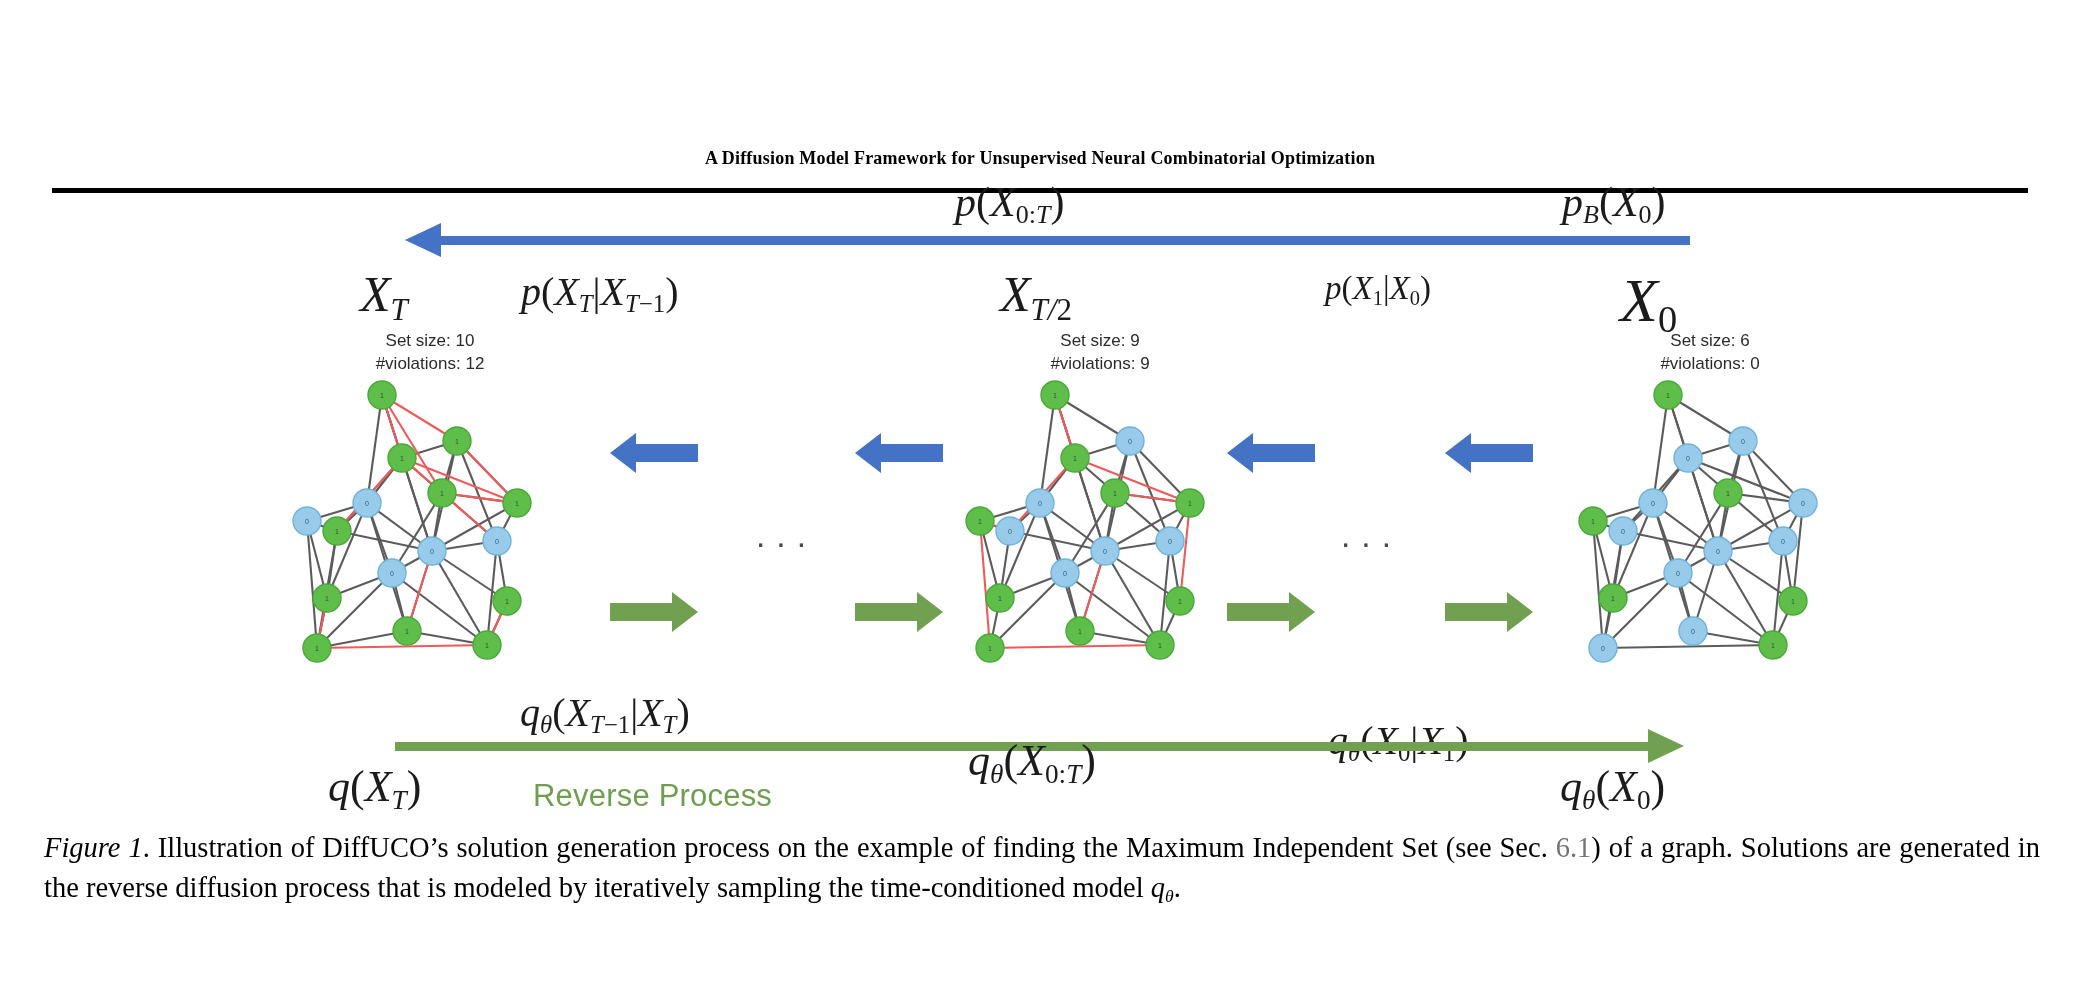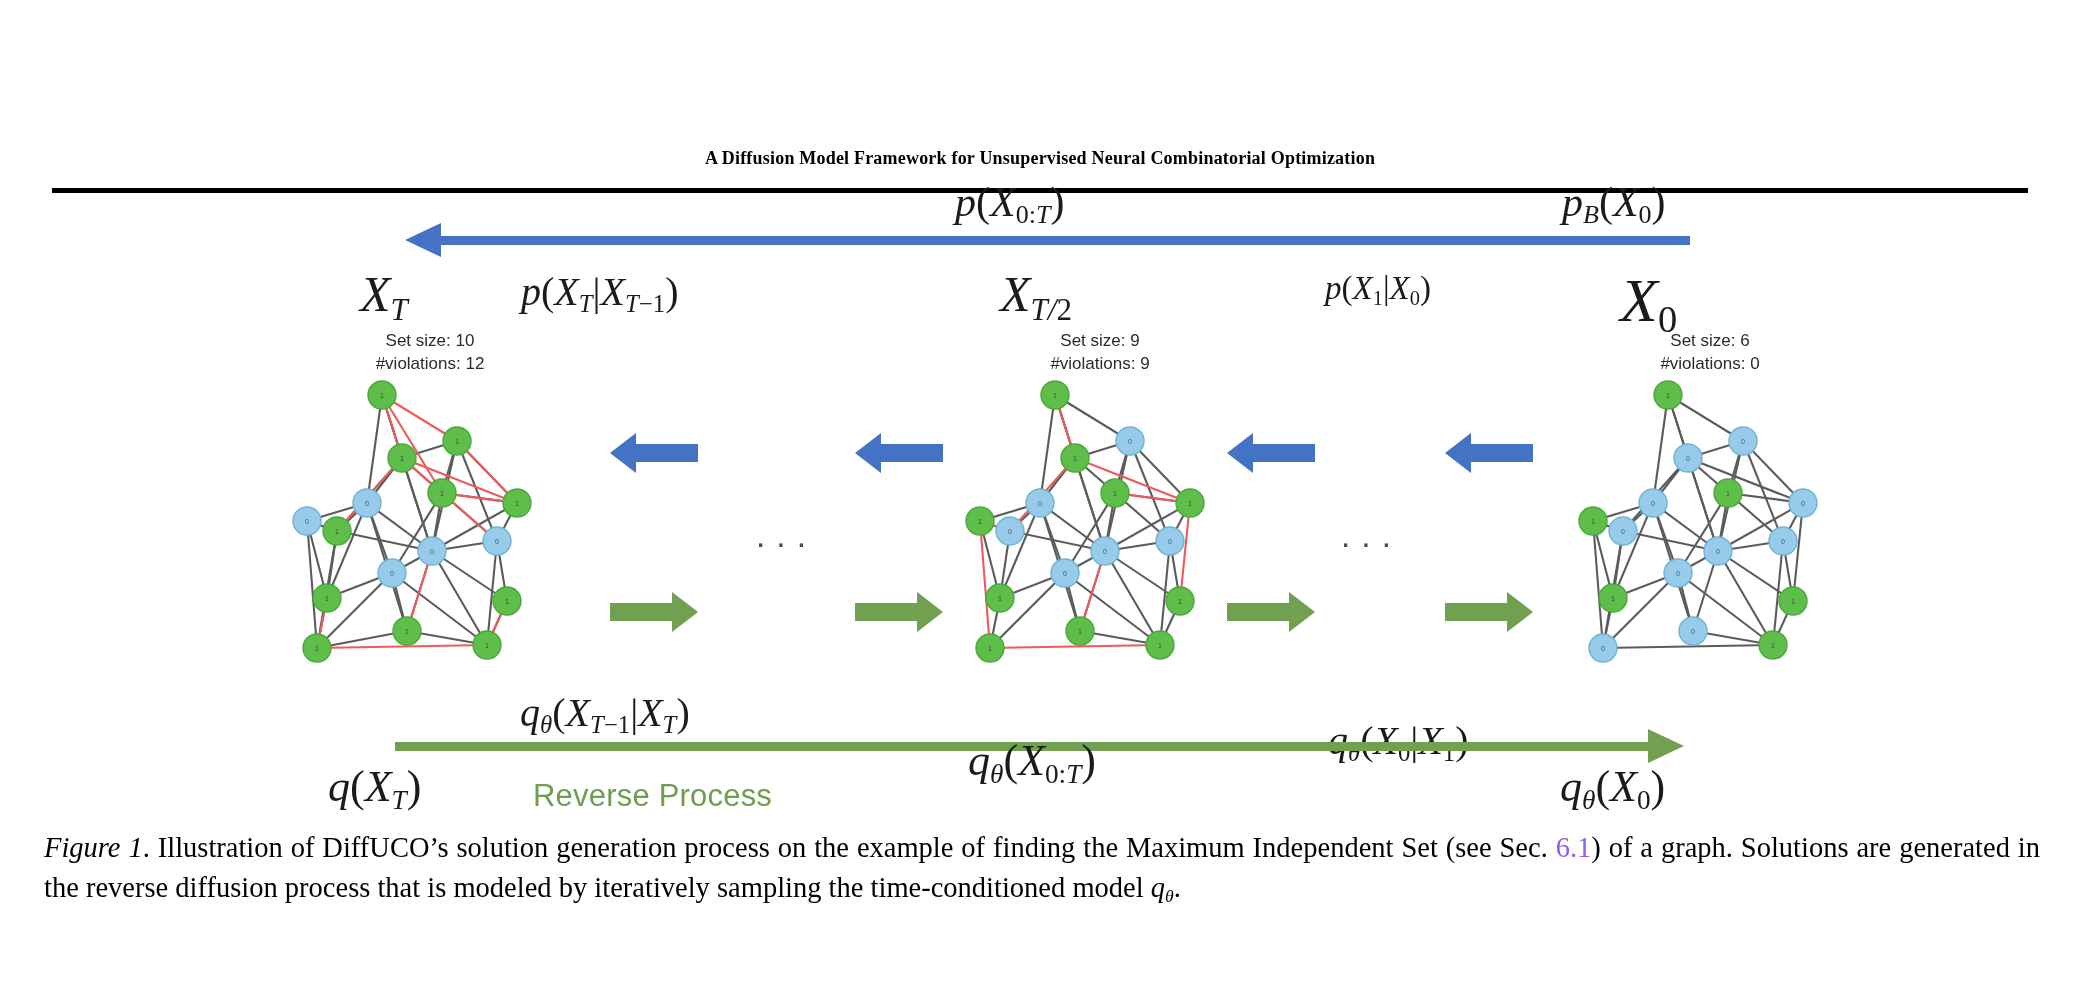--- a/index.html
+++ b/index.html
@@ -106,21 +106,21 @@
     top: 828px;
     width: 1996px;
     font-family: "Liberation Serif", serif;
     font-size: 28.5px;
     line-height: 1.42;
     color: #000;
     text-align: justify;
     text-justify: inter-word;
   }
   #caption .figlabel { font-style: italic; }
-  #caption .secref { color: #8b5cf6; }
+  #caption .secref { color: #737373; }
   #caption .mini { font-style: italic; }
 </style>
 </head>
 <body>
 
 <div id="running-head">A Diffusion Model Framework for Unsupervised Neural Combinatorial Optimization</div>
 <div id="head-rule"></div>
 
 <div id="figure">
 

